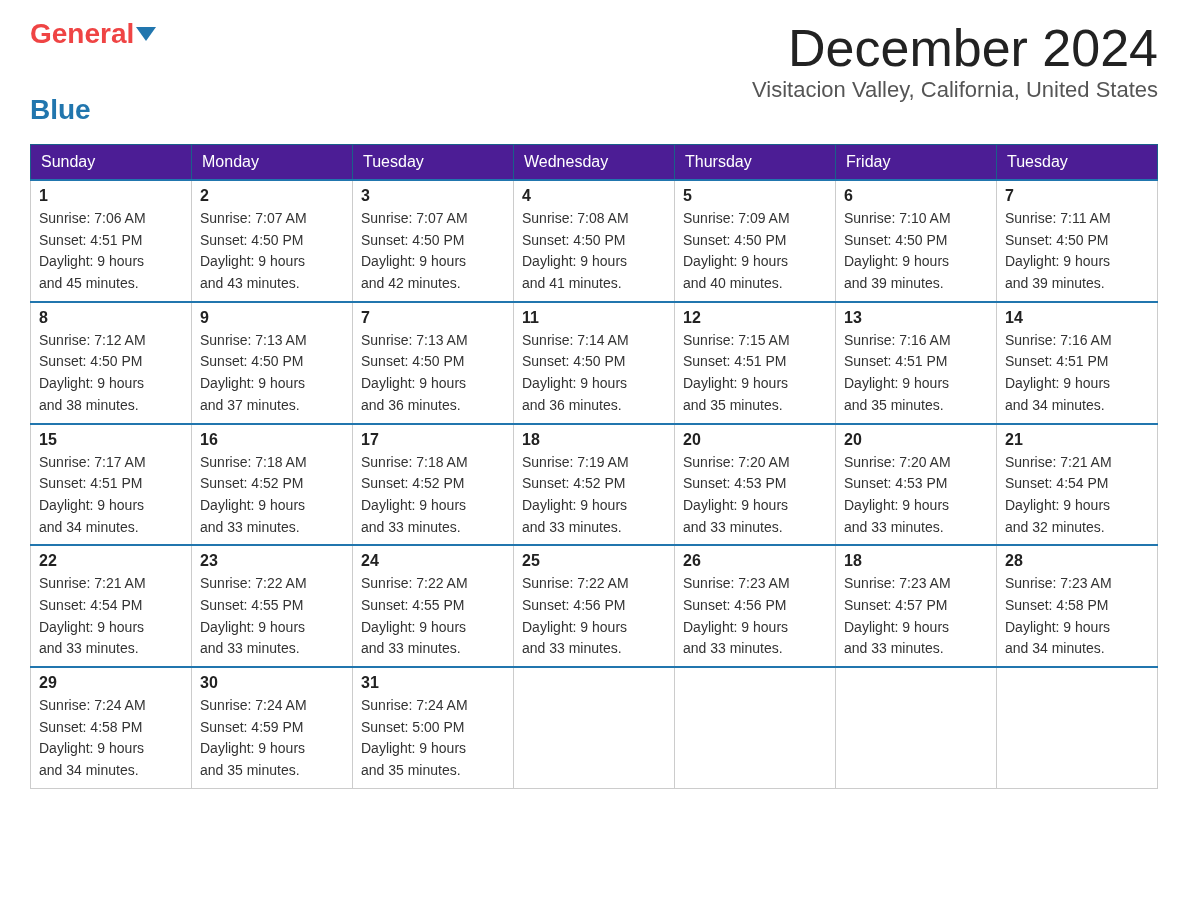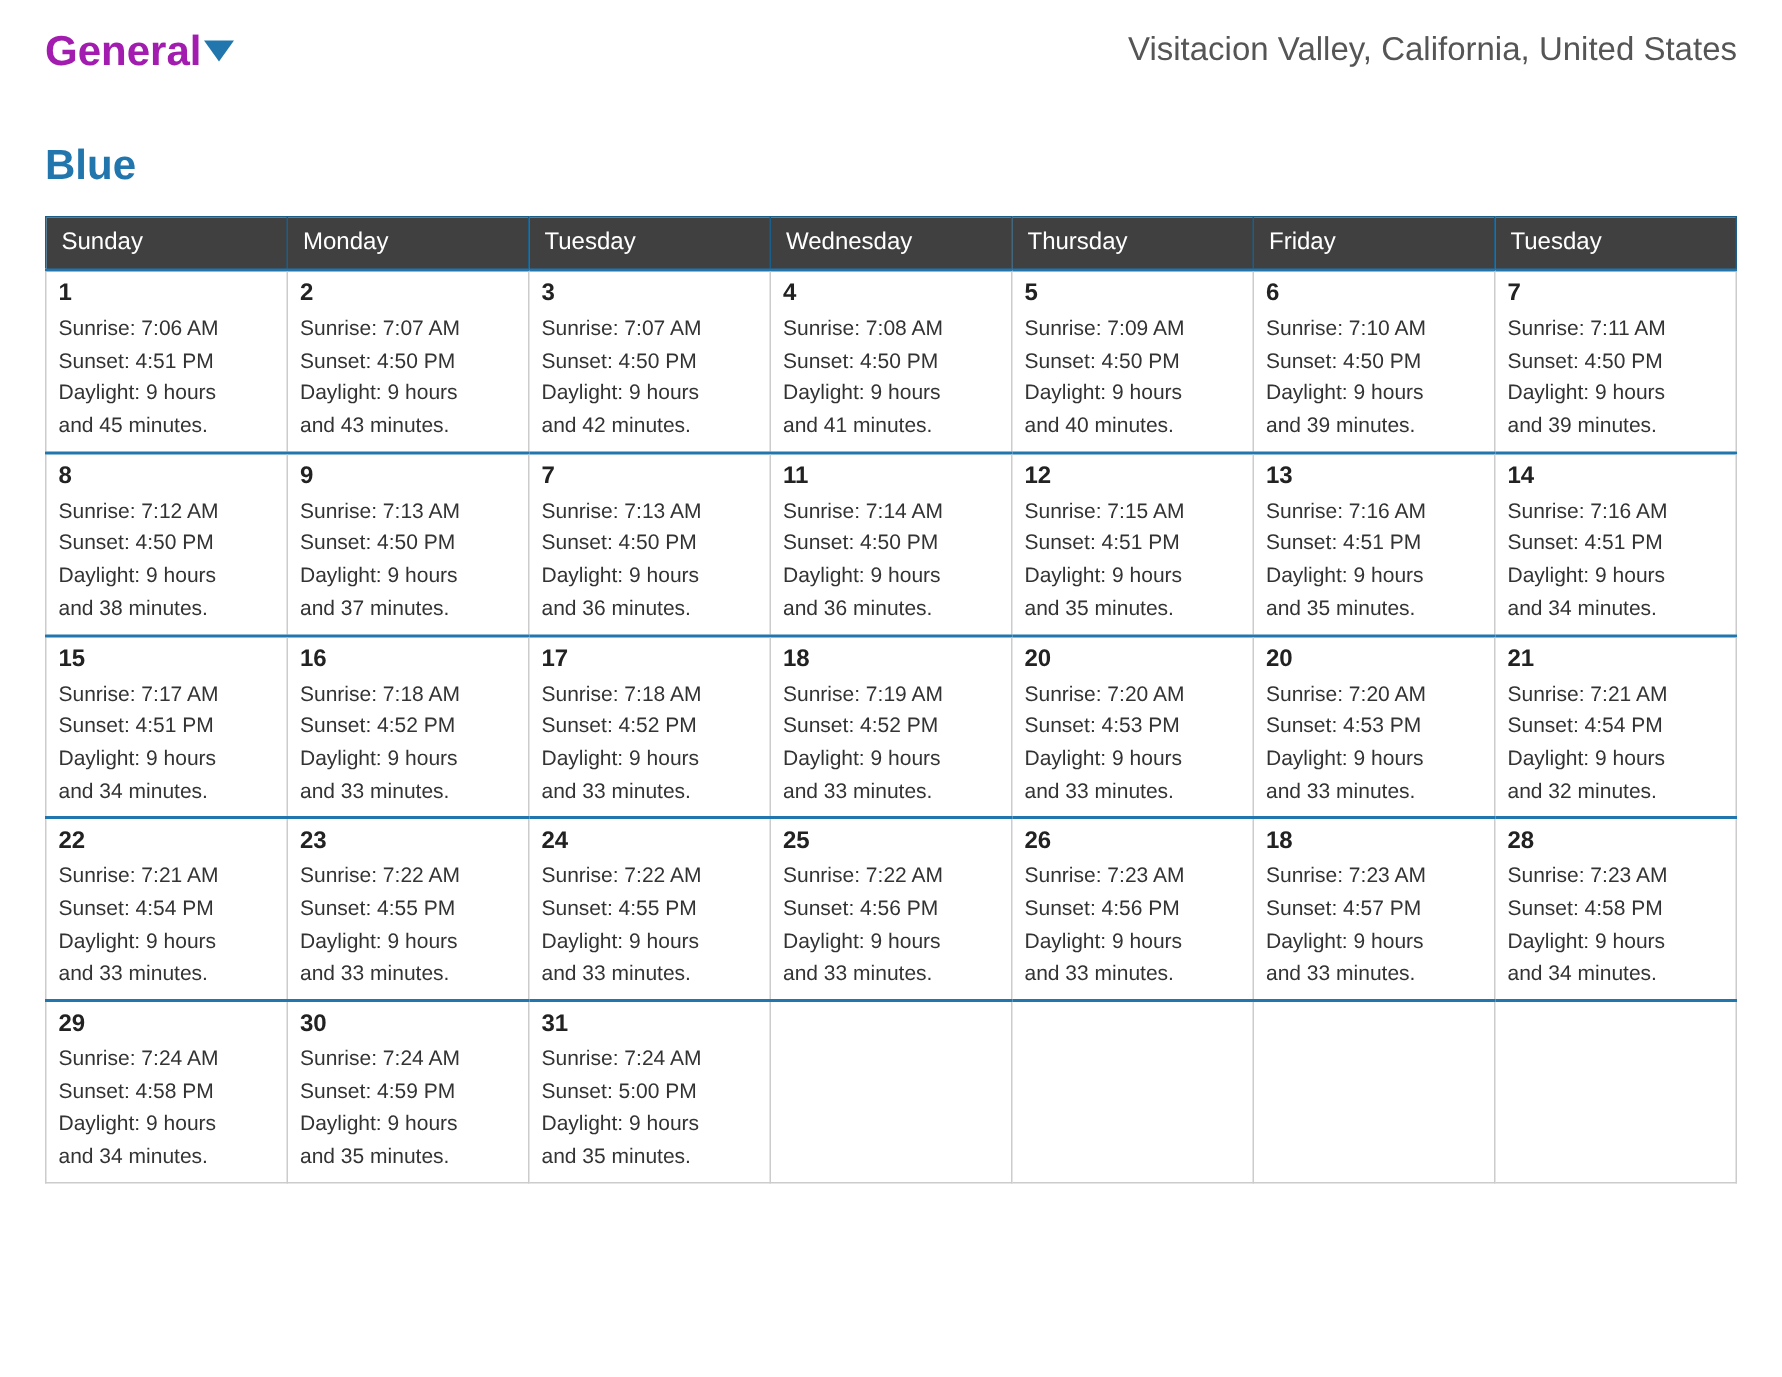--- a/index.html
+++ b/index.html
@@ -18,21 +18,21 @@
       margin-bottom: 20px;
     }
     .logo {
       display: flex;
       flex-direction: column;
       align-items: flex-start;
     }
     .logo-general {
       font-size: 28px;
       font-weight: bold;
-      color: #a21caf;
+      color: #ef4444;
       line-height: 1;
     }
     .logo-blue {
       font-size: 28px;
       font-weight: bold;
       color: #2176ae;
       line-height: 1;
       margin-top: 48px;
     }
     .logo-triangle {
@@ -62,21 +62,21 @@
       font-size: 22px;
       color: #555;
       font-weight: normal;
       margin-left: 48px;
     }
     .calendar {
       width: 100%;
       border-collapse: collapse;
     }
     .calendar th {
-      background-color: #404040;
+      background-color: #4c1d95;
       color: #fff;
       text-align: left;
       padding: 8px 10px;
       font-size: 16px;
       font-weight: normal;
       border: 1px solid #1a5f8a;
     }
     .calendar td {
       border: 1px solid #ccc;
       vertical-align: top;
@@ -108,20 +108,21 @@
 
 <div class="header">
   <div class="logo">
     <div class="logo-top-row">
       <span class="logo-general">General</span>
       <span class="logo-triangle"></span>
     </div>
     <span class="logo-blue">Blue</span>
   </div>
   <div class="title-area">
+    <div class="month-title">December 2024</div>
     <div class="location-title">Visitacion Valley, California, United States</div>
   </div>
 </div>
 
 <table class="calendar">
   <thead>
     <tr>
     <th>Sunday</th>
         <th>Monday</th>
         <th>Tuesday</th>

